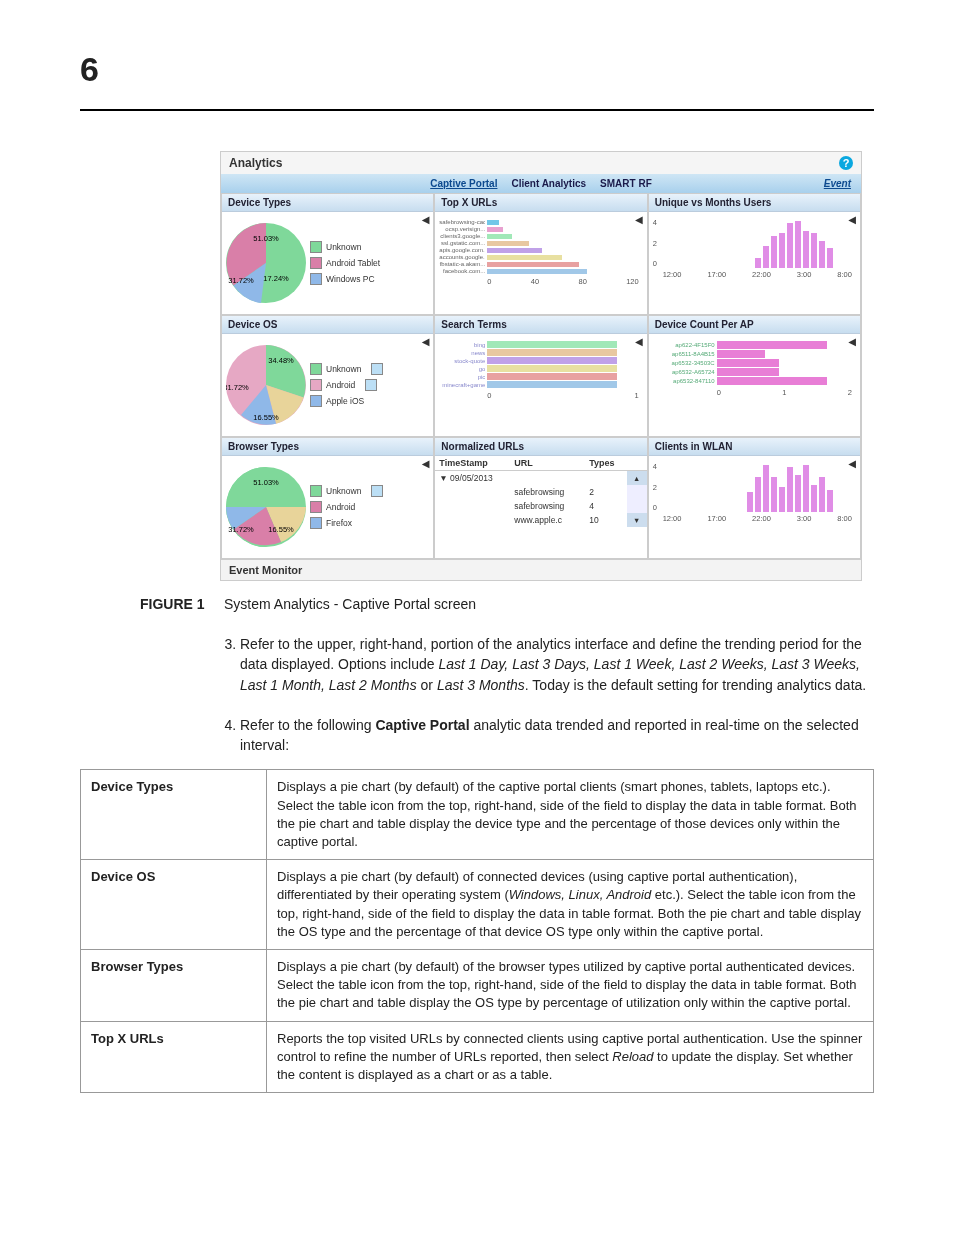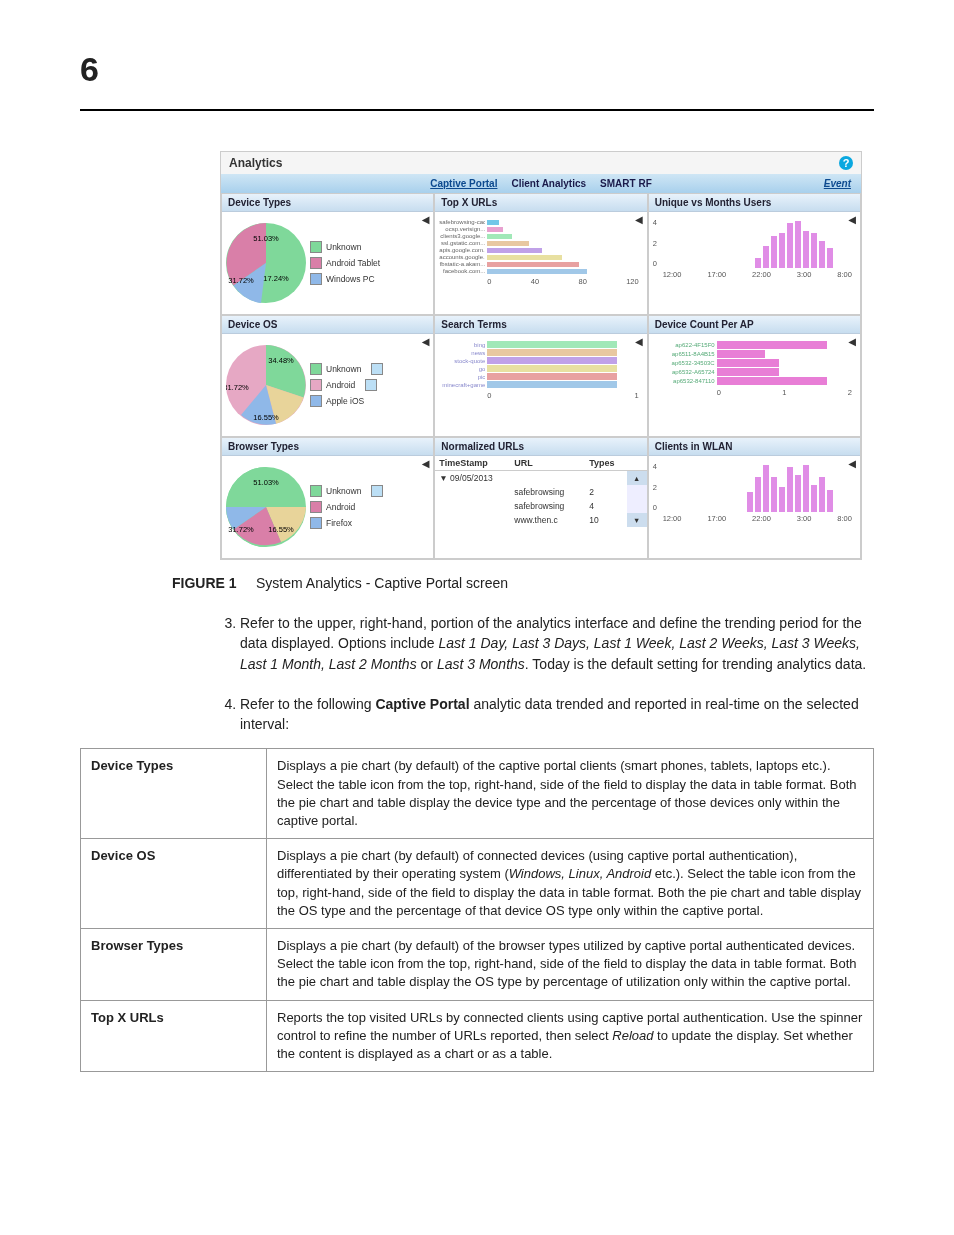--- a/index.html
+++ b/index.html
@@ -114,21 +114,21 @@
   .norm-row { display:flex; font-size:8.5px;}
   .norm-row span { padding:2px 4px; overflow:hidden; white-space:nowrap;}
   .event-monitor {
     background:#f3f3f3;
     font-weight:bold;
     font-size:11px;
     padding:4px 8px;
     border-top:1px solid #ccc;
   }
   .figure-caption {
-    margin-left: 92px;
+    margin-left: 60px;
     font-size: 14px;
     margin-bottom: 22px;
   }
   .figure-caption b { font-weight:bold; }
   ol.steps {
     margin-left: 140px;
     padding-left: 20px;
     font-size: 14px;
     line-height: 1.45;
   }
@@ -459,21 +459,21 @@
           <span style="width:12px;background:#eef"></span>
         </div>
         <div class="norm-row">
             <span style="flex:1.2"></span>
           <span style="flex:1.2">safebrowsing</span>
           <span style="flex:0.6">4</span>
           <span style="width:12px;background:#eef"></span>
         </div>
         <div class="norm-row">
             <span style="flex:1.2"></span>
-          <span style="flex:1.2">www.then.c</span>
+          <span style="flex:1.2">www.apple.c</span>
           <span style="flex:0.6">10</span>
           <span style="width:12px;background:#cde;text-align:center">▾</span>
         </div>
       </div>
     </div>
 
     <div class="panel">
       <div class="panel-header">Clients in WLAN</div>
       <div class="panel-body">
         <span class="toggle-arrow">◀</span>
@@ -509,20 +509,21 @@
           <span>12:00</span>
           <span>17:00</span>
           <span>22:00</span>
           <span>3:00</span>
           <span>8:00</span>
         </div>
       </div>
     </div>
   </div>
 
+  <div class="event-monitor">Event Monitor</div>
 </div>
 
 <div class="figure-caption">
   <b>FIGURE 1</b>
   &nbsp;&nbsp;&nbsp;
   <span>System Analytics - Captive Portal screen</span>
 </div>
 
 <ol class="steps" start="3">
   <li>

